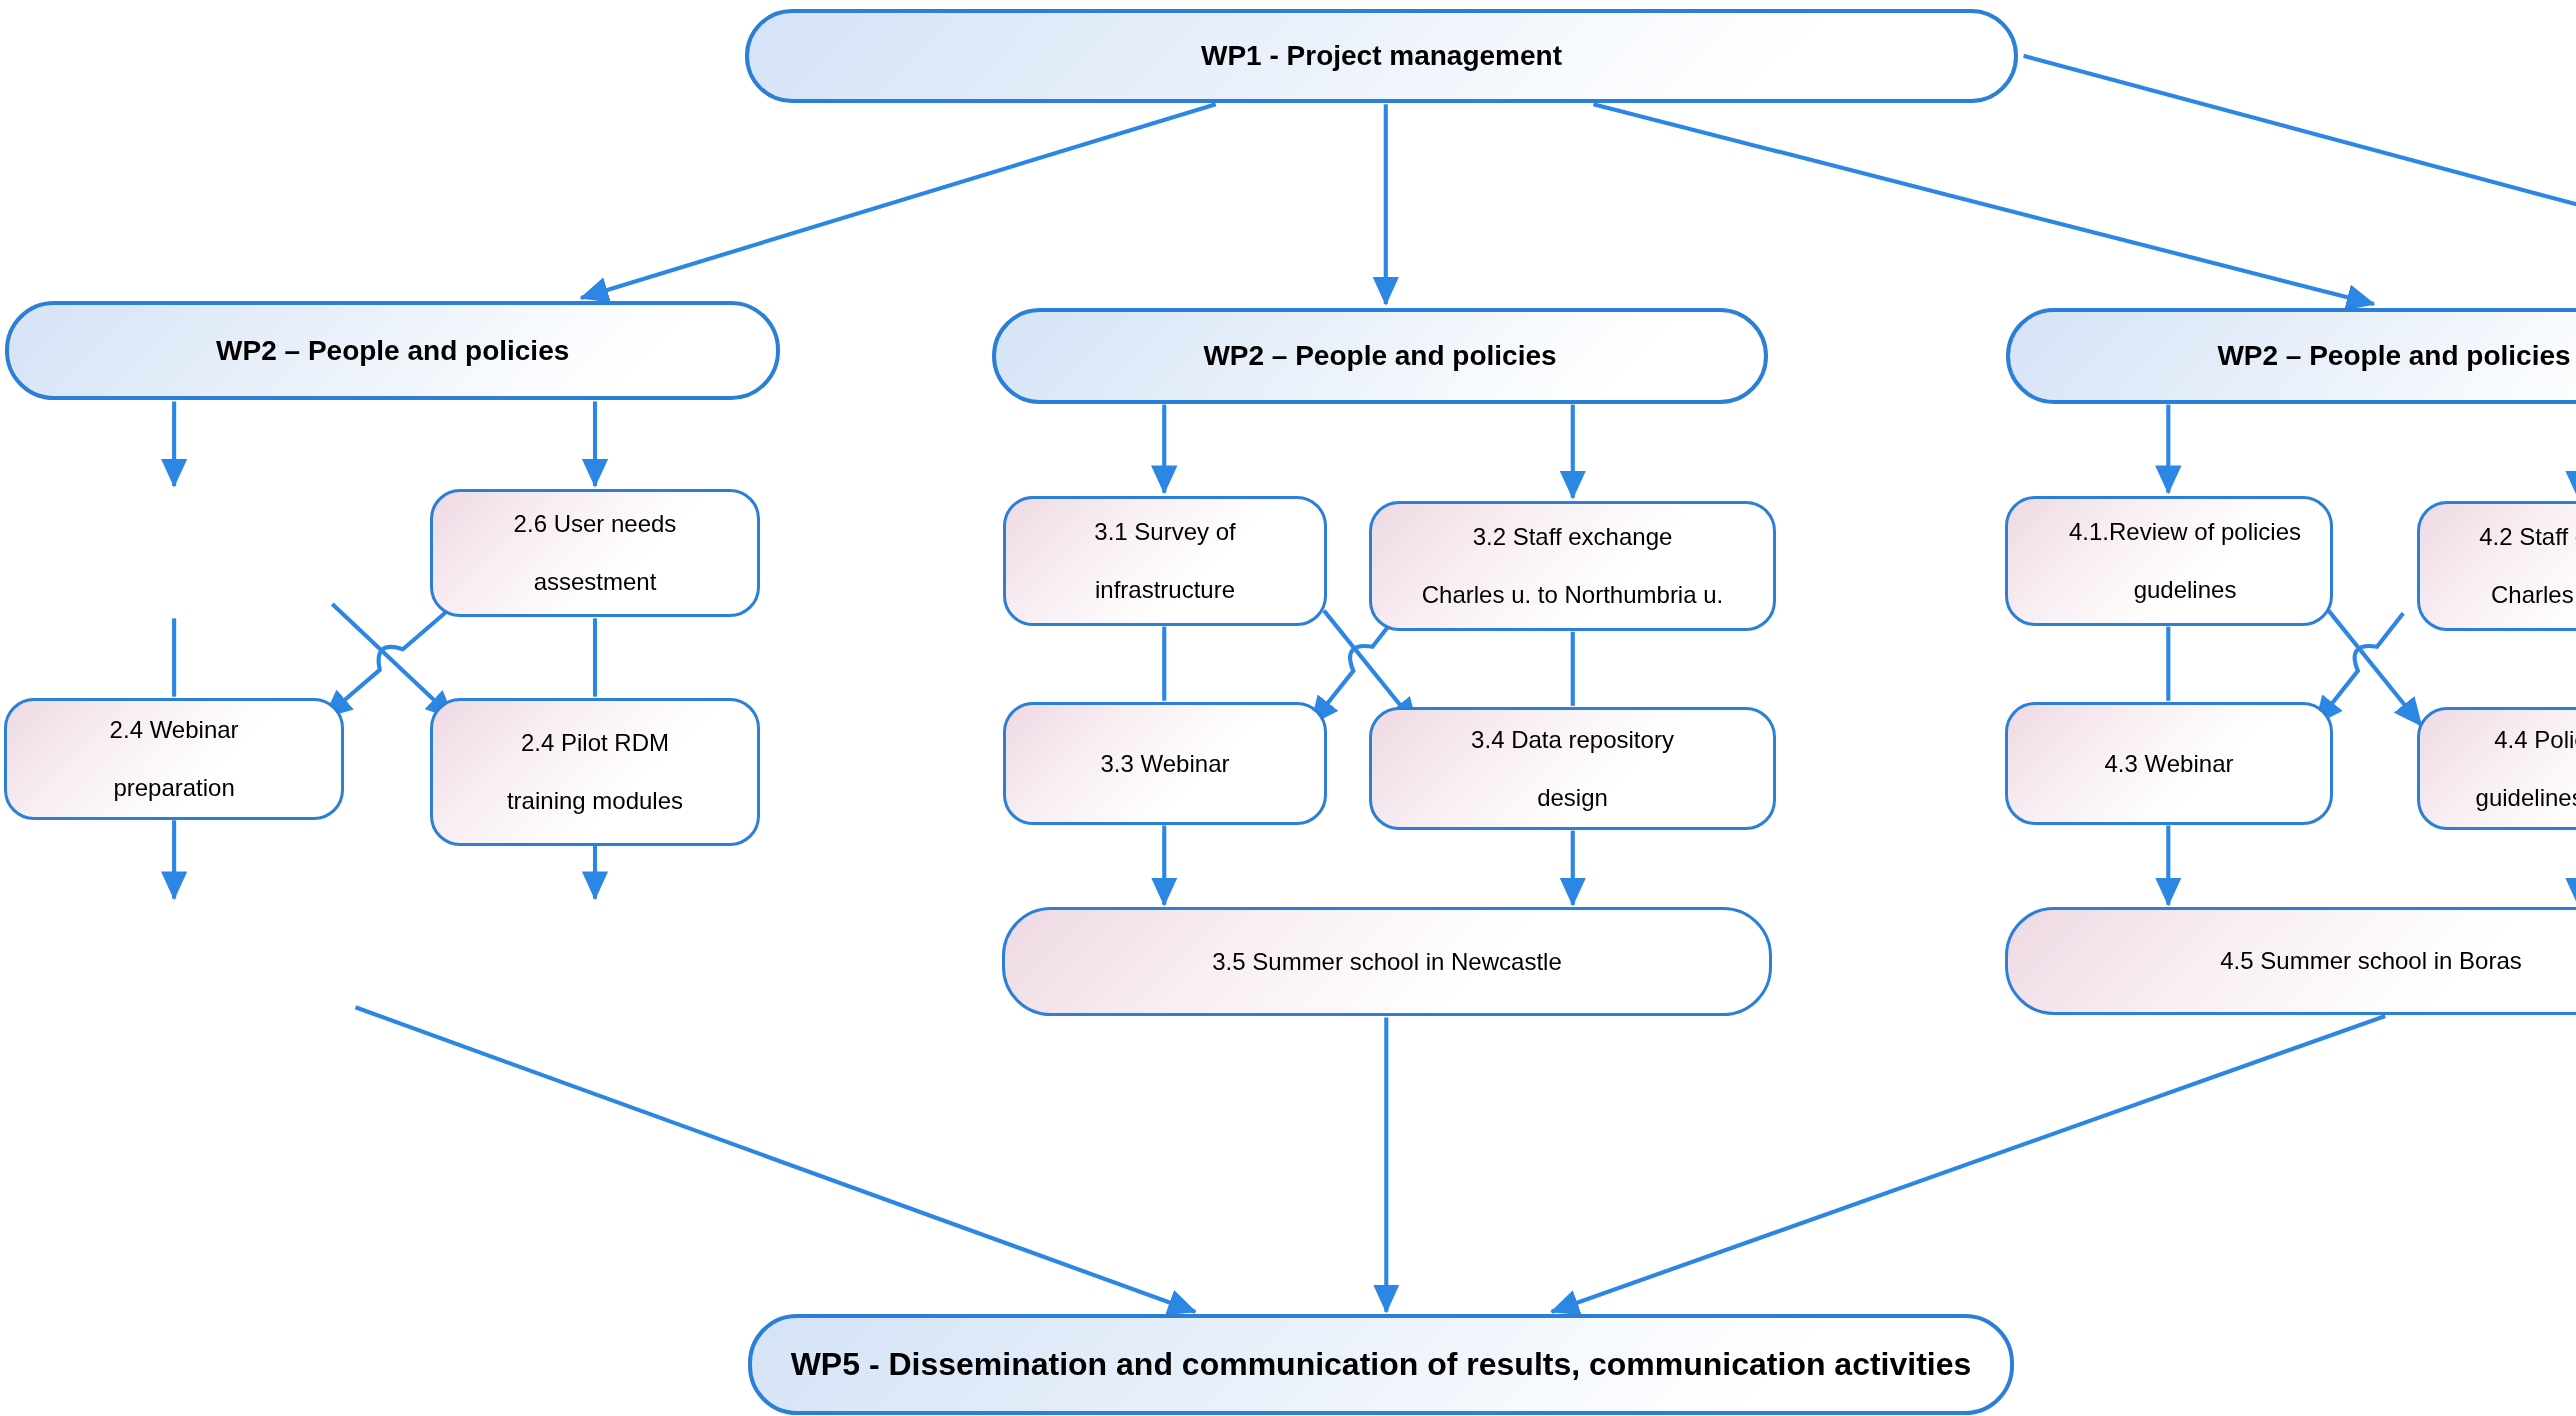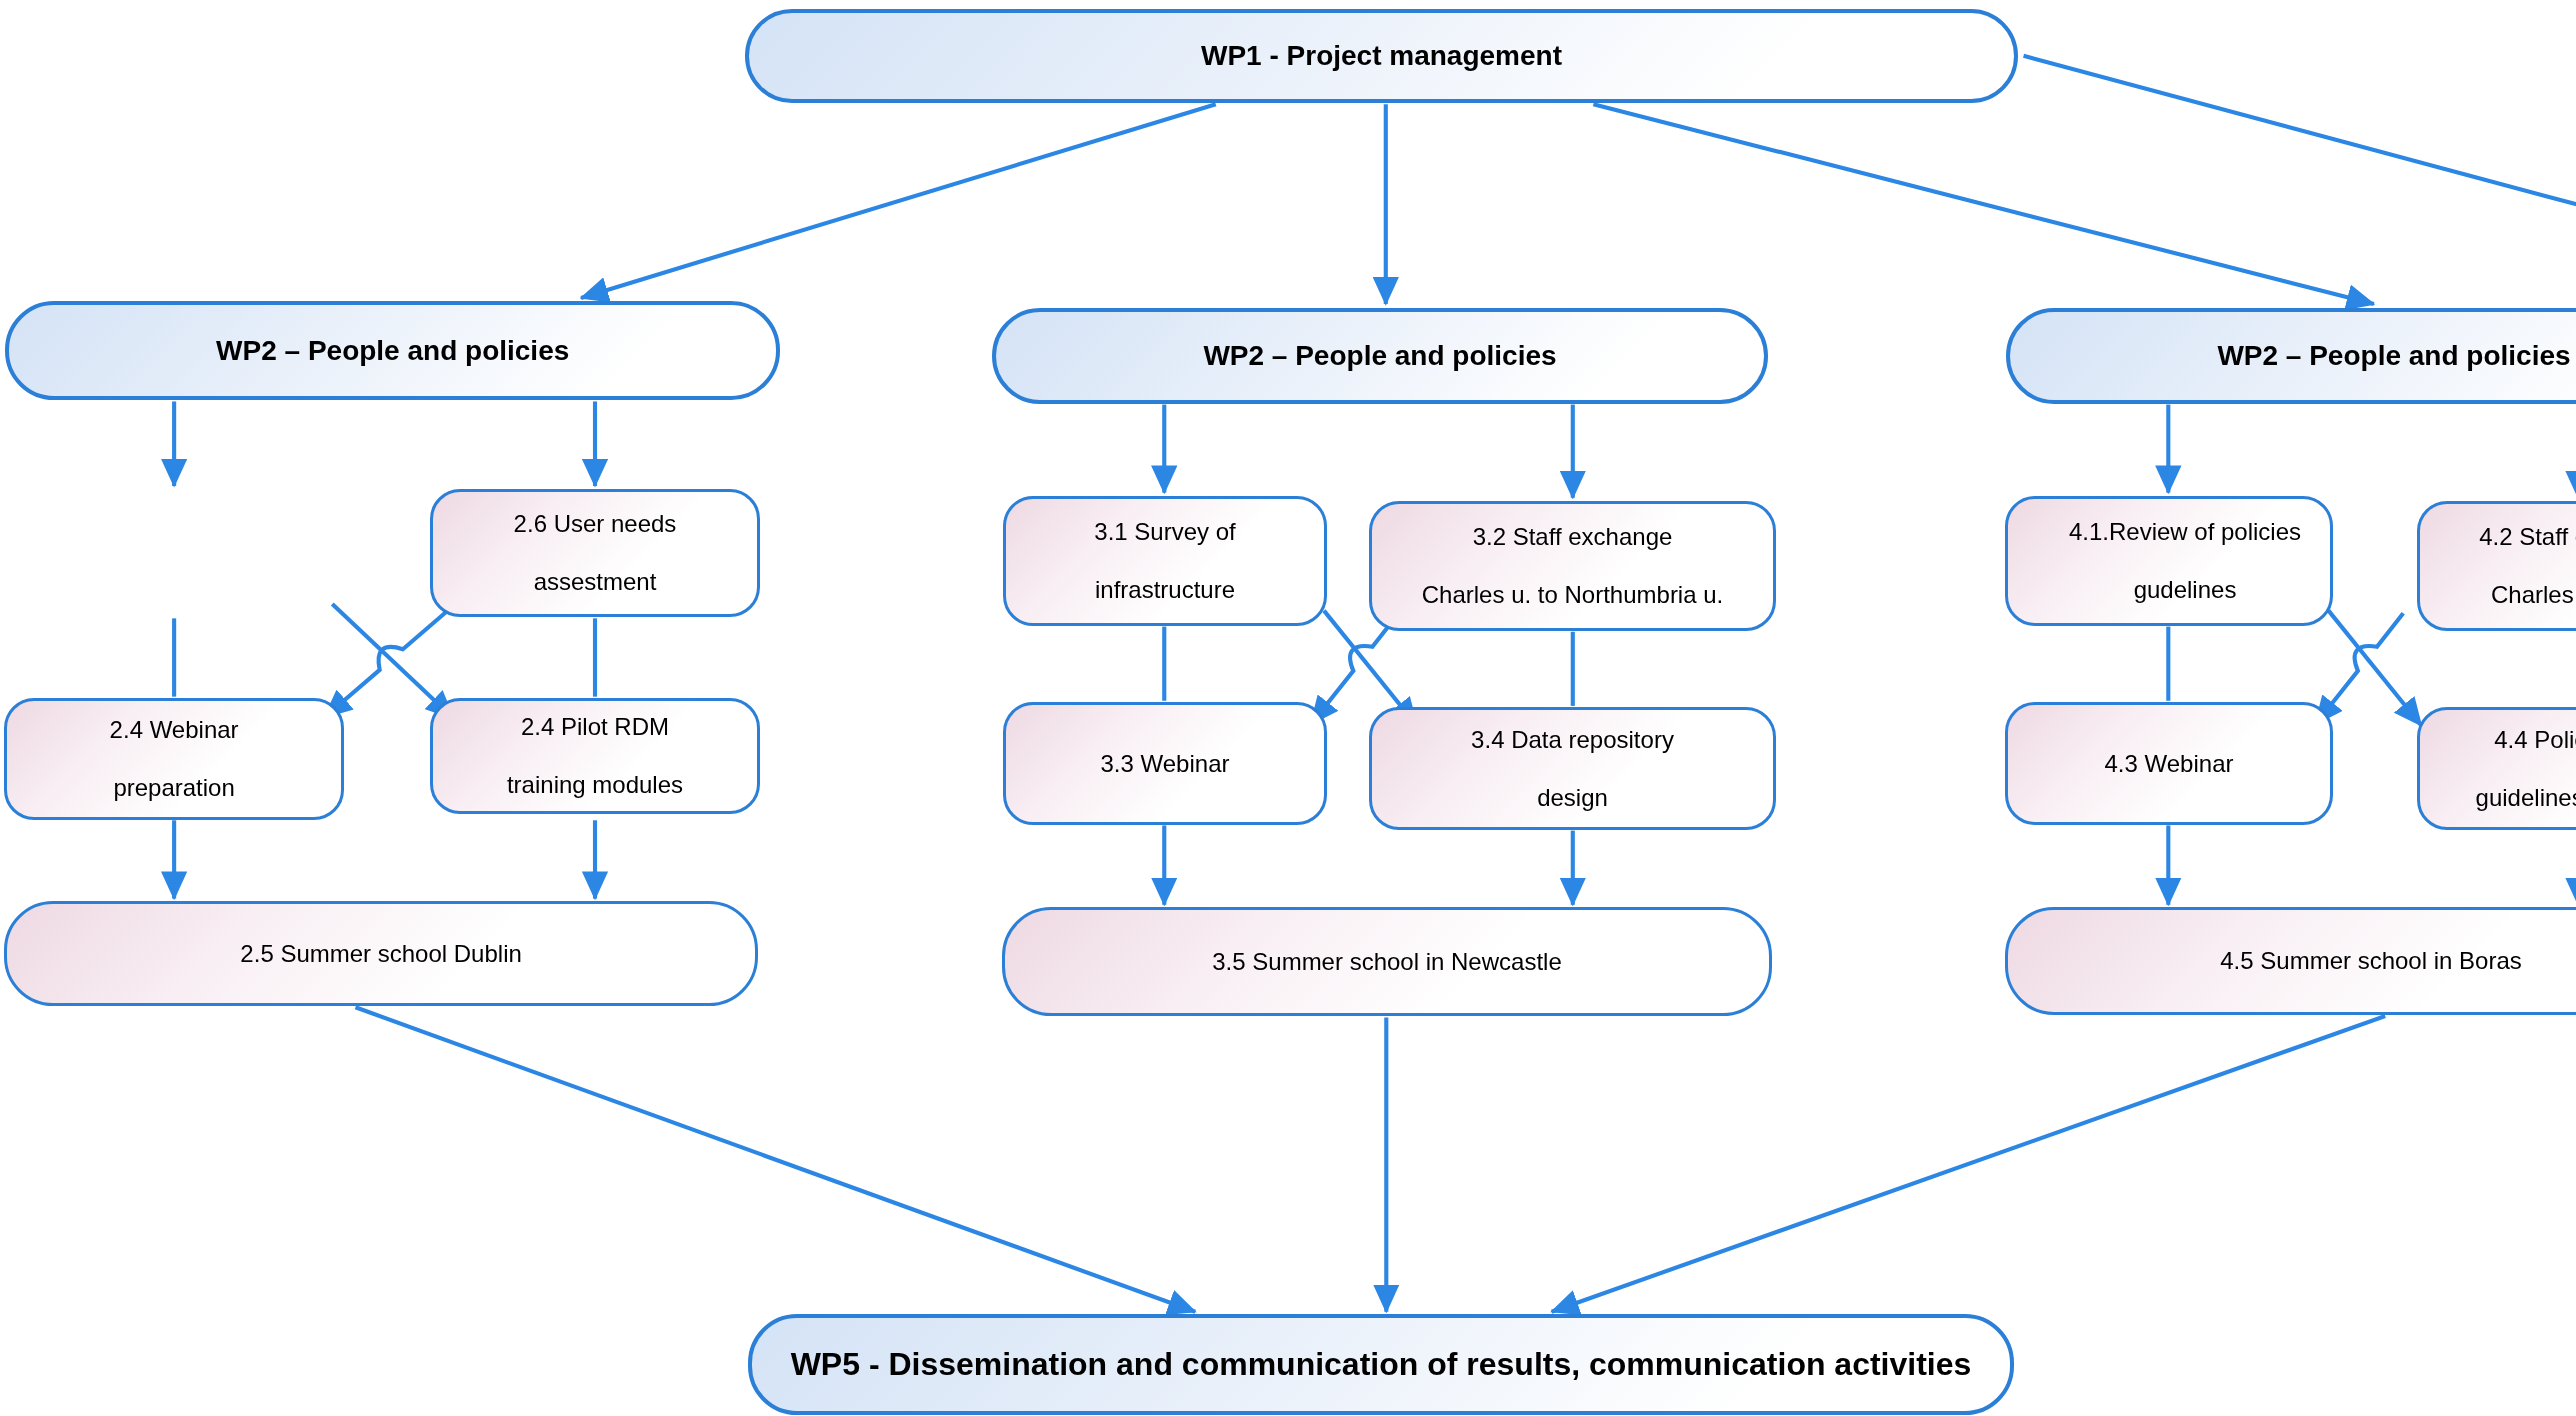--- a/index.html
+++ b/index.html
@@ -41,21 +41,21 @@
   #wp2c {left:2006px;top:308px; width:776px;height:96px;}
   
   #b21{left:4.1px;   top:489px;width:340px;height:128px;}
   #b22{left:430px; top:489px;width:330px;height:128px;}
   #b31{left:1003px;top:496px;width:324px;height:130px;}
   #b32{left:1369px;top:501px;width:407px;height:130px;text-align:center;}
   #b41{left:2005px;top:496px;width:328px;height:130px;padding-left:32px;}
   #b42{left:2417px;top:501px;width:324px;height:130px;}
   
   #b24w{left:4.1px;   top:698px;width:340px;height:122px;}
-  #b24p{left:430px; top:698px;width:330px;height:116px;}
+  #b24p{left:430px; top:698px;width:330px;height:148px;}
   #b33 {left:1003px;top:702px;width:324px;height:123px;}
   #b34 {left:1369px;top:707px;width:407px;height:123px;text-align:center;}
   #b43 {left:2005px;top:702px;width:328px;height:123px;}
   #b44 {left:2417px;top:707px;width:324px;height:123px;}
   
   #b25{left:4.1px;   top:901px;width:754px;height:105px;}
   #b35{left:1002px;top:907px;width:770px;height:109px;}
   #b45{left:2005px;top:907px;width:732px;height:108px;}
   
   #wp5{left:748px;top:1314px;width:1266px;height:101px;}
@@ -163,23 +163,20 @@
 design</span>
   </div>
   <div class="node sub" id="b43">
     <span class="lbl">4.3 Webinar</span>
   </div>
   <div class="node sub" id="b44">
     <span class="lbl">4.4 Policies and
 guidelines proposal</span>
   </div>
 
-  <div class="node sub pill" id="b25">
-    <span class="lbl">2.5 Summer school Dublin</span>
-  </div>
   <div class="node sub pill" id="b35">
     <span class="lbl">3.5 Summer school in Newcastle</span>
   </div>
   <div class="node sub pill" id="b45">
     <span class="lbl">4.5 Summer school in Boras</span>
   </div>
 
   <div class="node hdr pill" id="wp5">
     <span class="lbl">WP5 -  Dissemination and communication of results, communication activities</span>
   </div>

